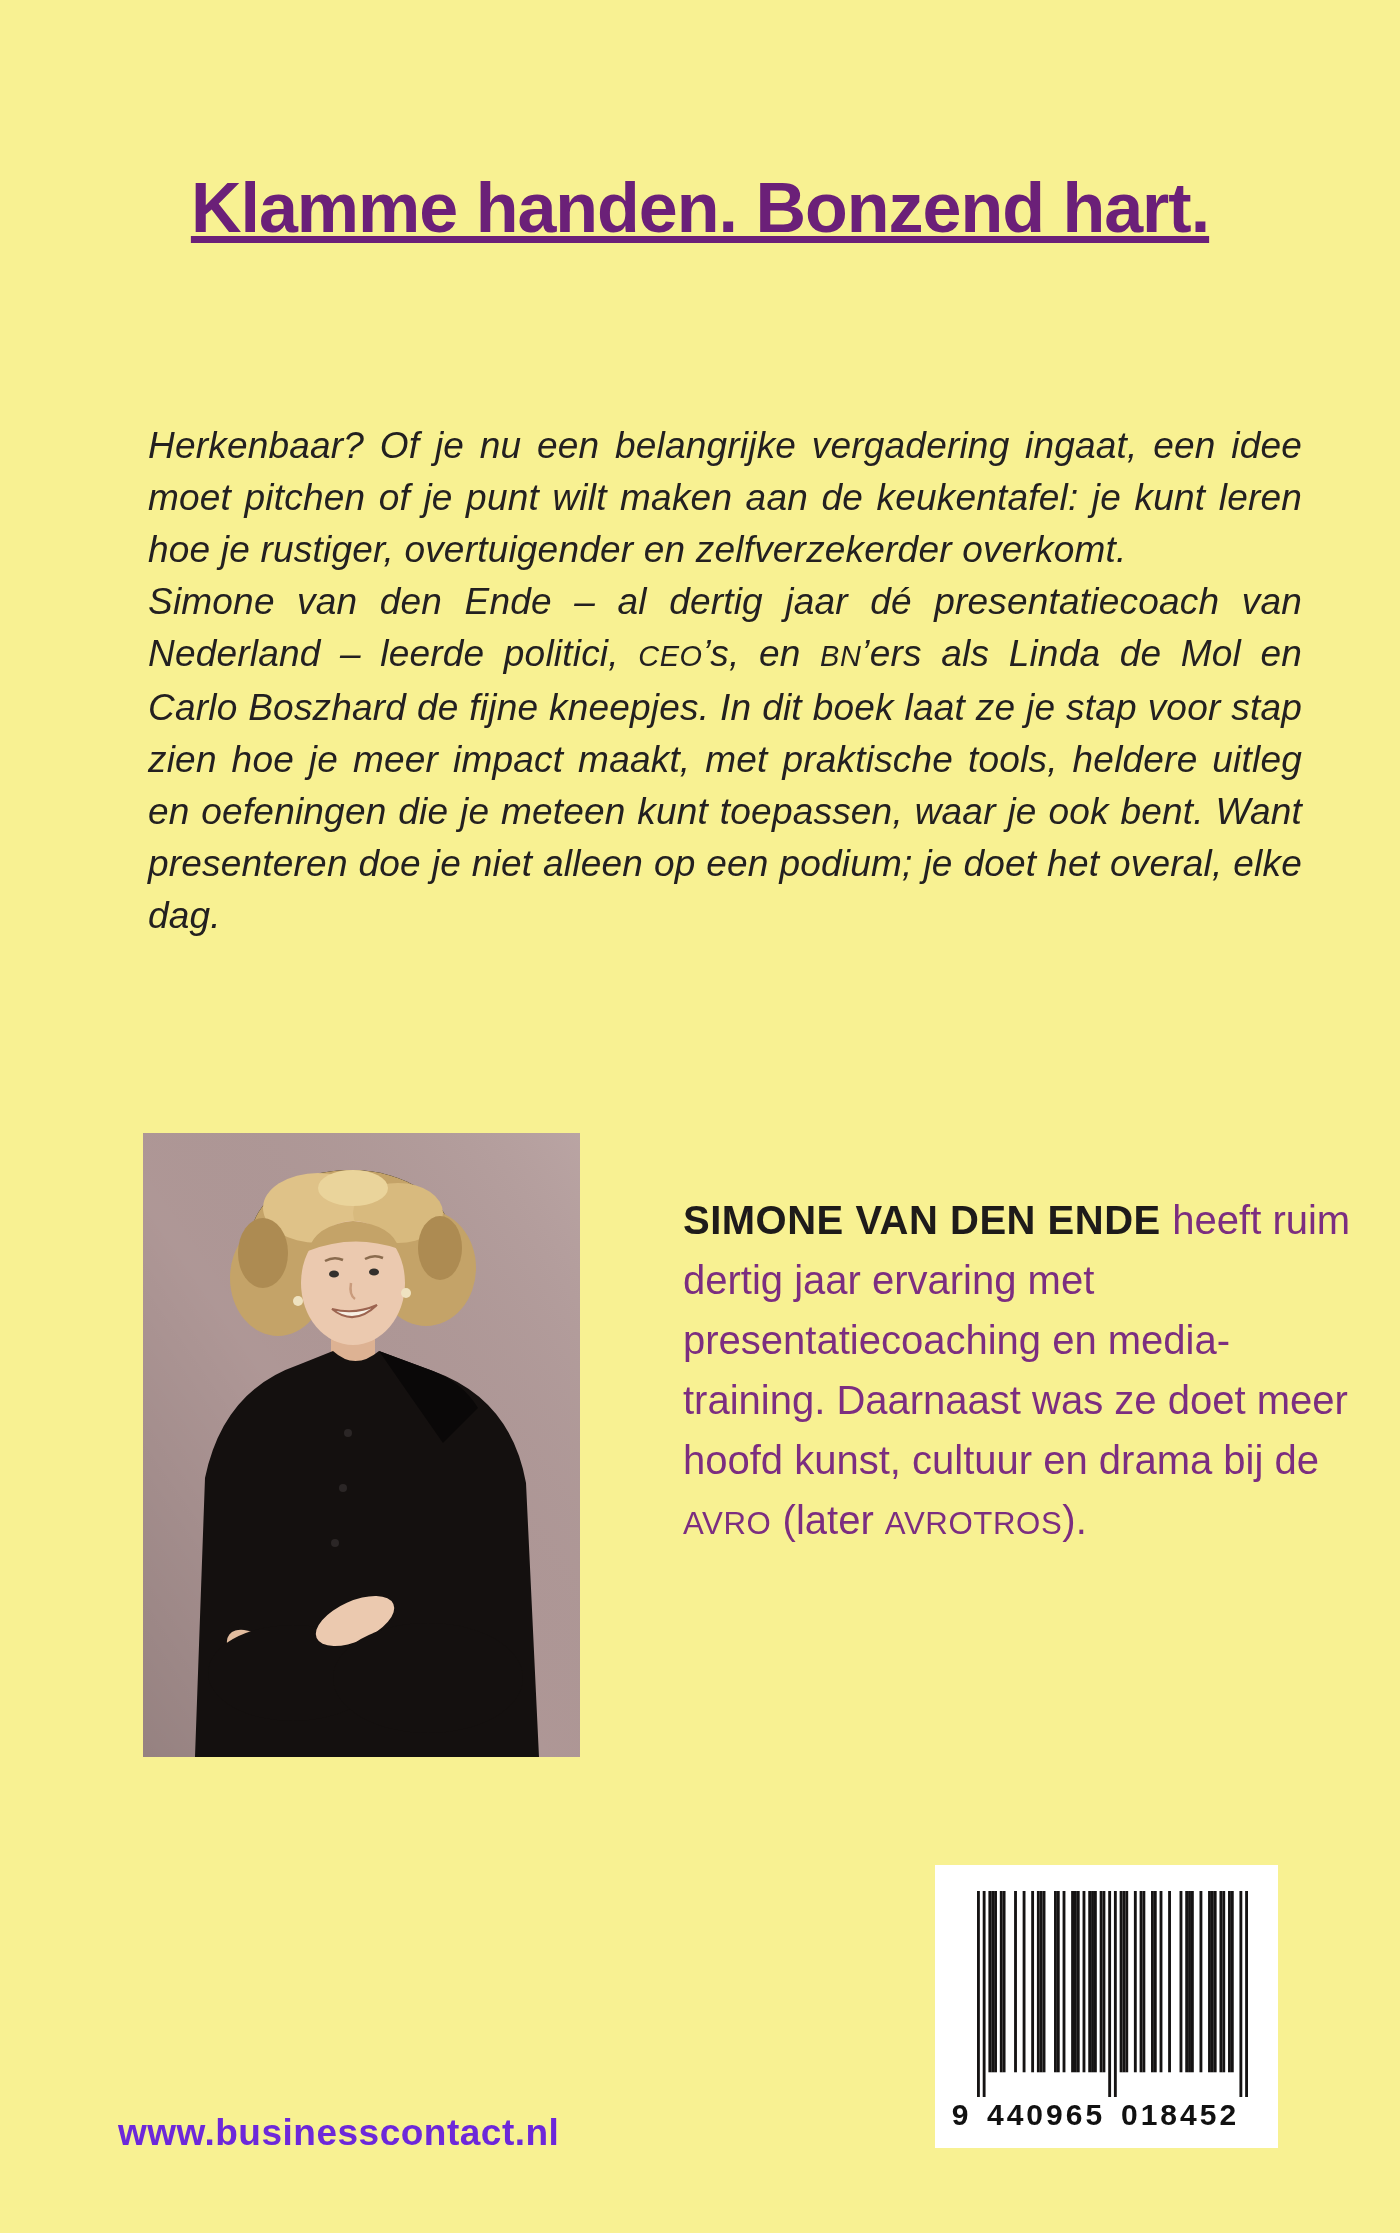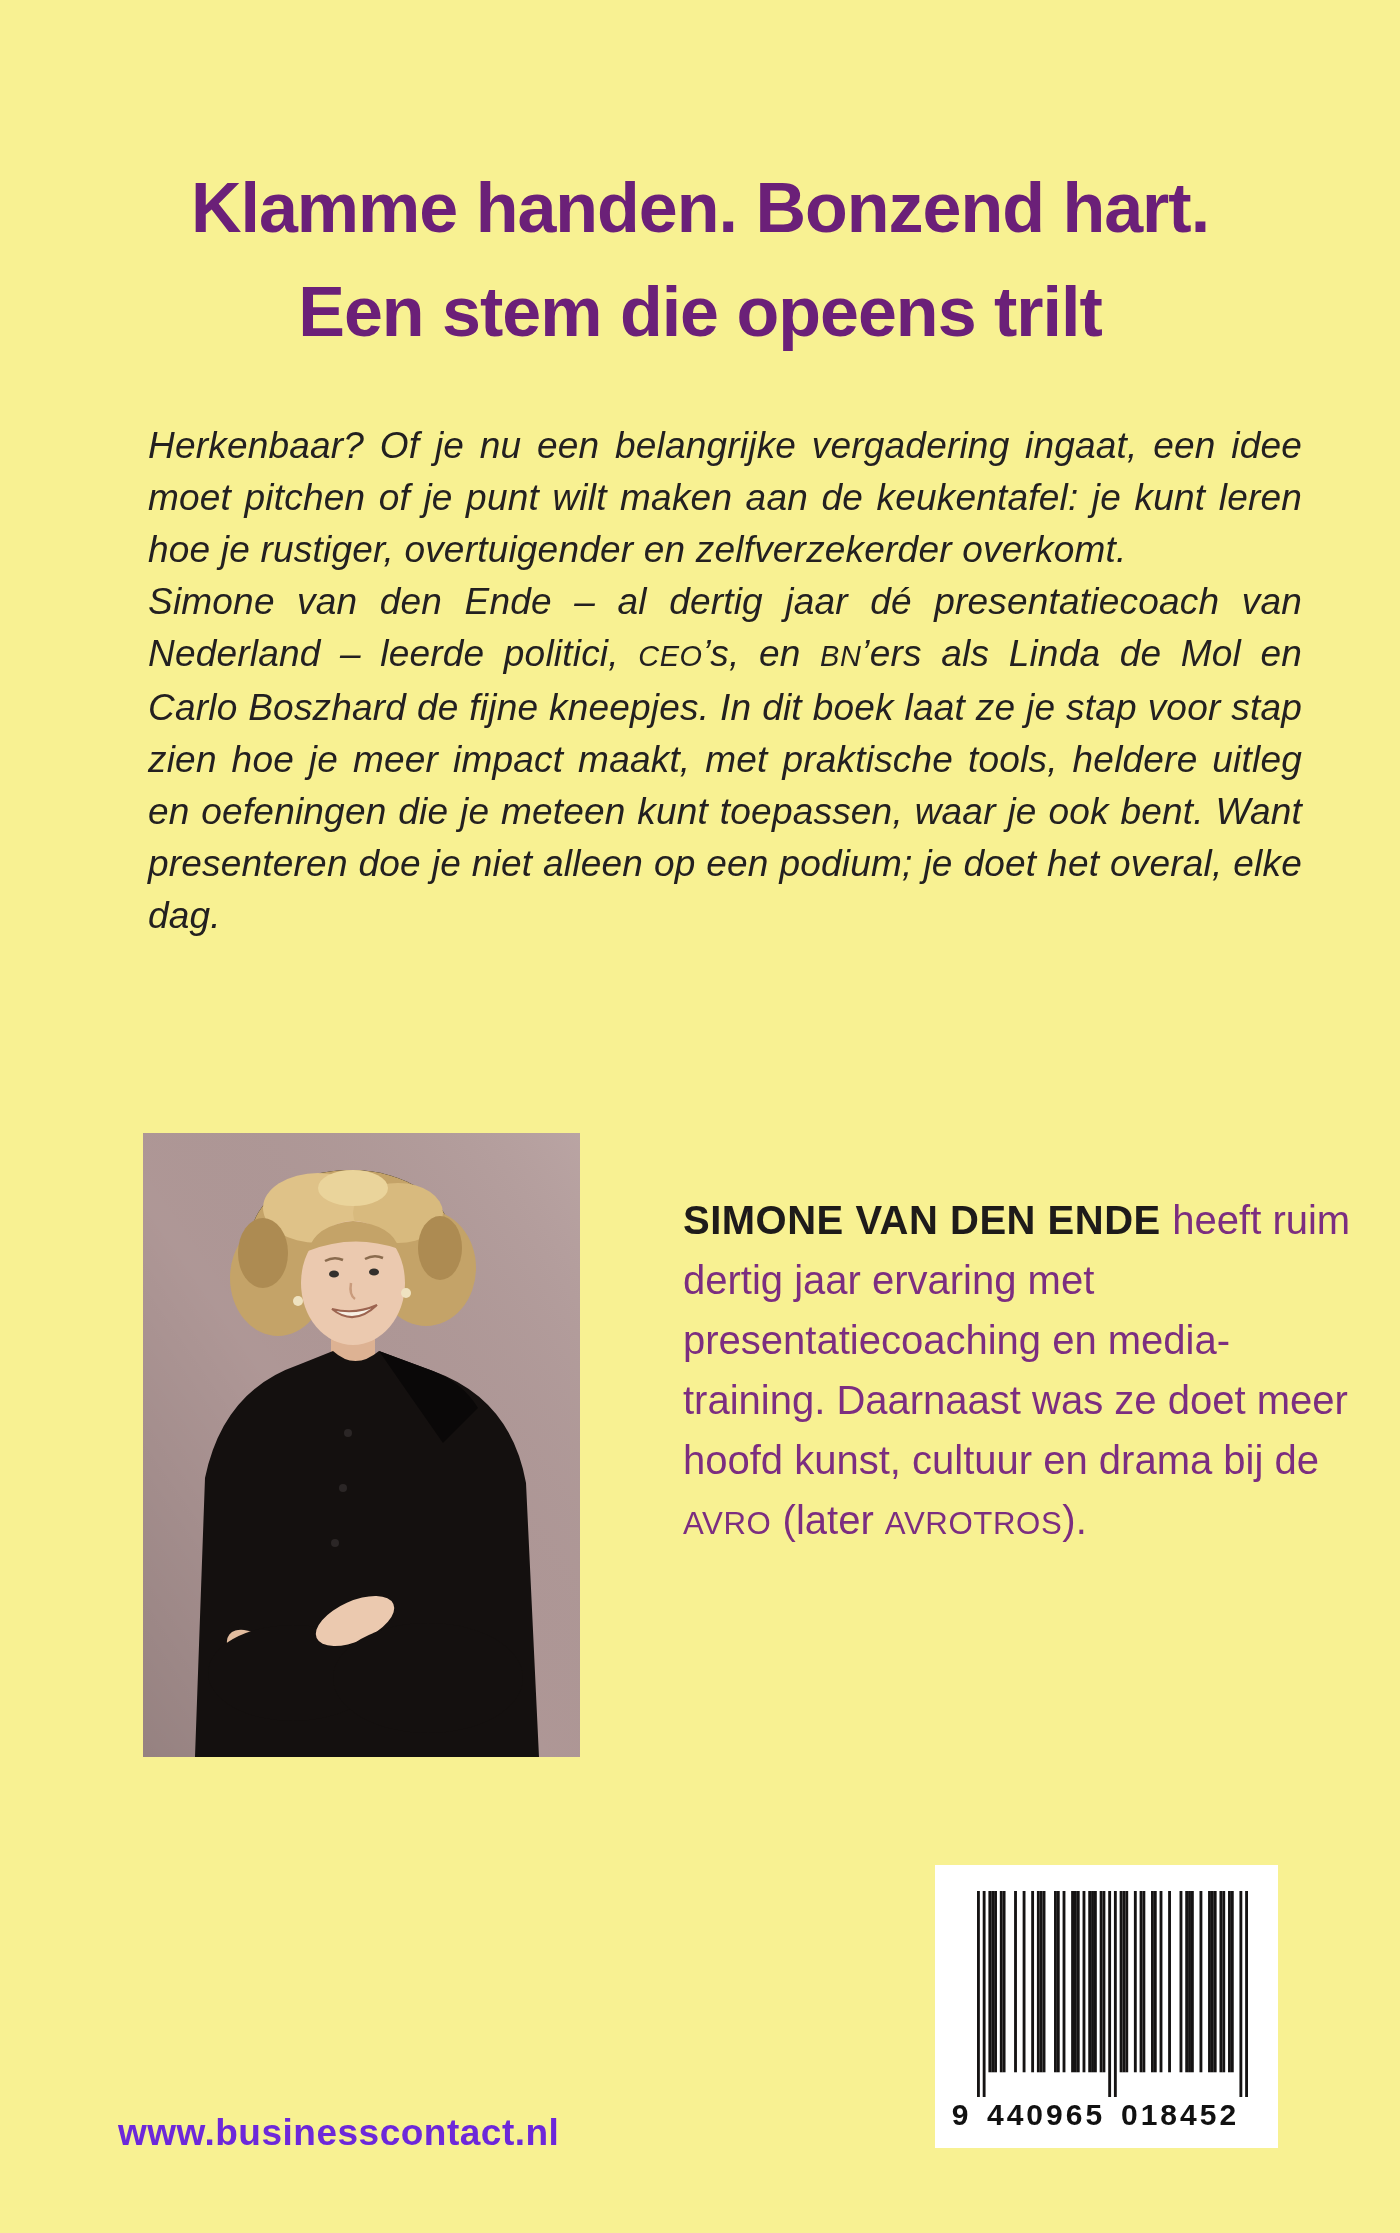--- a/index.html
+++ b/index.html
@@ -6,21 +6,21 @@
   .page {
     position:relative; width:1400px; height:2233px; margin:0 auto;
     background:#F8F192; overflow:hidden;
     font-family:"Liberation Sans", sans-serif;
   }
 
   
   .tagline {
     position:absolute; top:156px; left:0; width:100%;
     text-align:center; color:#6B2078;
-    font-size:70px; line-height:104px; font-weight:bold; letter-spacing:-1px;
+    font-size:70px; line-height:104px; font-weight:bold; letter-spacing:-1px;text-decoration:underline;
   }
 
   
   .blurb {
     position:absolute; left:148px; top:420px; width:1154px;
     color:#232020; font-size:37px; line-height:52px;
     text-align:justify; letter-spacing:0.2px;
   }
   .blurb p { margin:0;font-style:italic; }
   .sc { font-size:0.78em; letter-spacing:0.6px;margin-top:44px; }
@@ -60,21 +60,20 @@
     color:#68257A; font-size:37px; font-weight:bold; letter-spacing:0.5px;
   }
 </style>
 </head>
 <body>
 
 <div class="page" style="background-color: rgb(248, 241, 146);">
 
   <div class="tagline" style="color: rgb(107, 32, 120);">
     <div>Klamme handen. Bonzend hart.</div>
-    <div>Een stem die opeens trilt</div>
   </div>
 
   <div class="blurb" style="color: rgb(35, 32, 32);">
     <p>Herkenbaar? Of je nu een belangrijke vergadering ingaat, een idee moet pitchen of je punt wilt maken aan de keukentafel: je kunt leren hoe je rustiger, overtuigender en zelfverzekerder overkomt.</p>
     <p><span>Simone van den Ende – al dertig jaar dé presentatiecoach van Nederland – leerde politici, </span><span class="sc">CEO</span><span>’s, en </span><span class="sc">BN</span><span>’ers als Linda de Mol en Carlo Boszhard de fijne kneepjes. In dit boek laat ze je stap voor stap zien hoe je meer impact maakt, met praktische tools, heldere uitleg en oefeningen die je meteen kunt toepassen, waar je ook bent. Want presenteren doe je niet alleen op een podium; je doet het overal, elke dag.</span></p>
   </div>
 
   <svg class="author-photo" viewBox="0 0 437 624" preserveAspectRatio="none">
     <defs>
       <linearGradient id="pshade" x1="1" y1="0" x2="0" y2="1">

